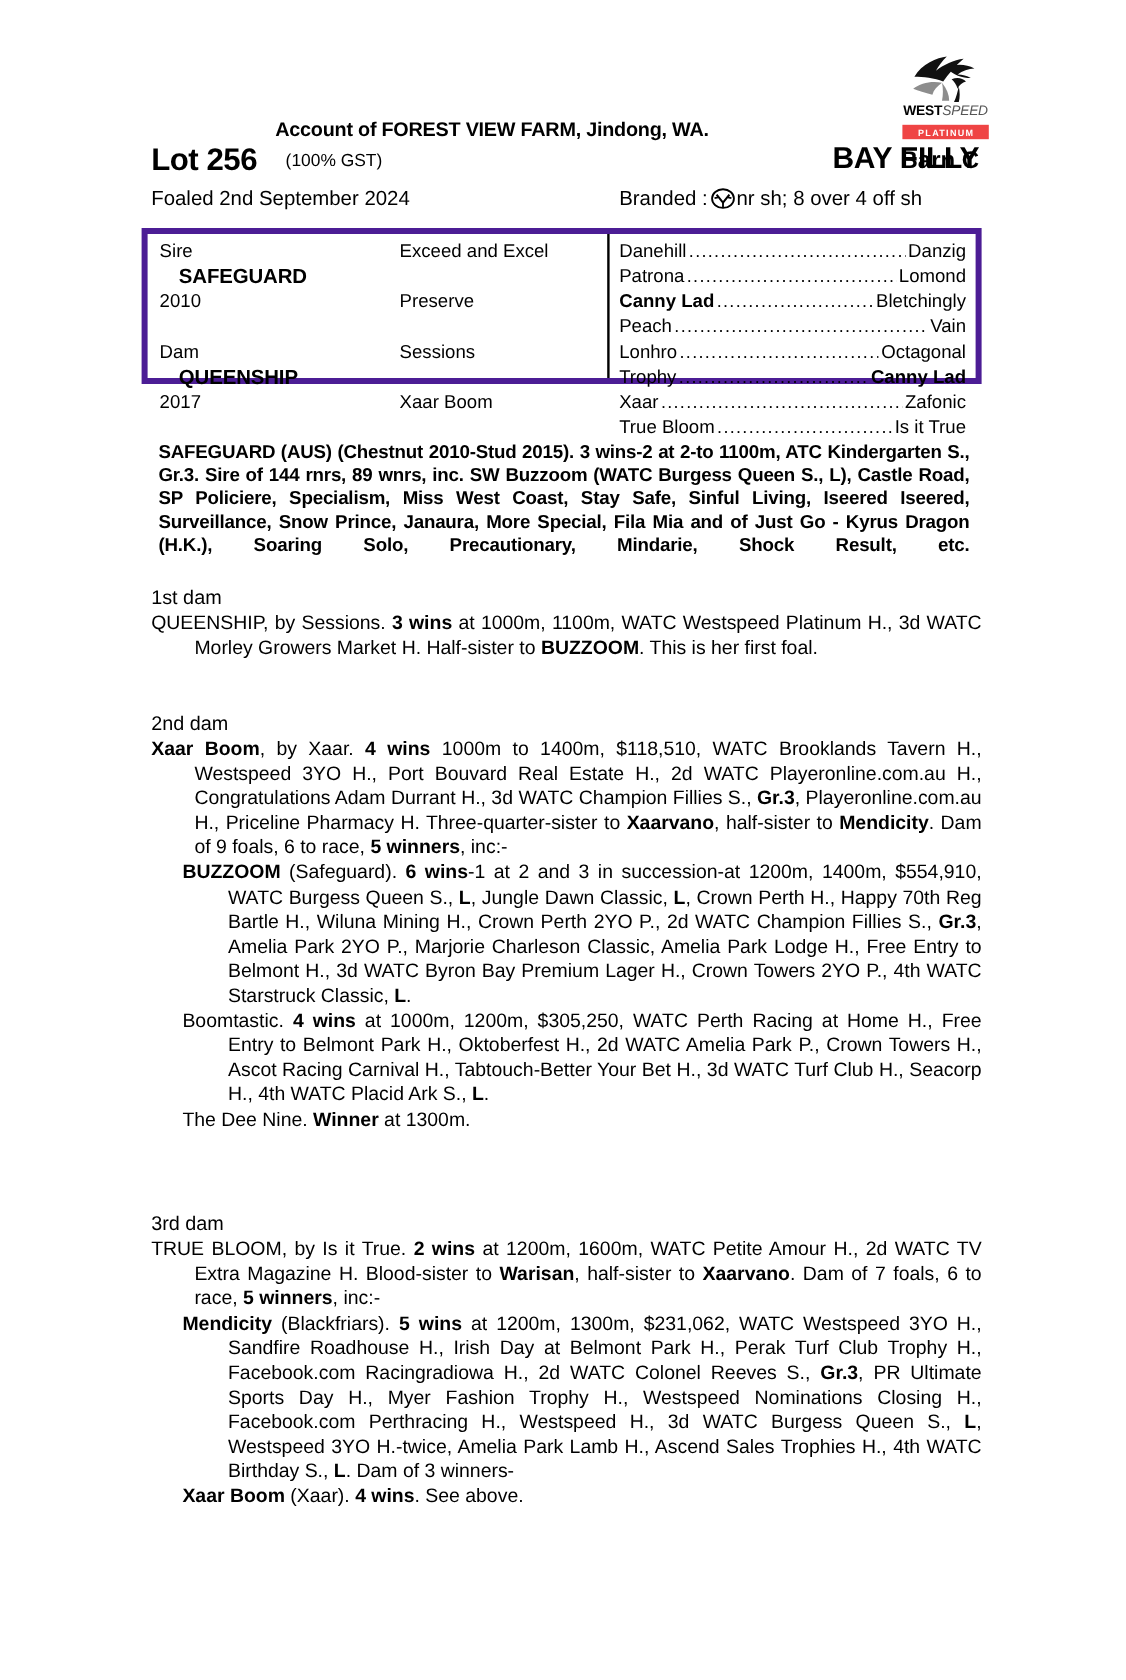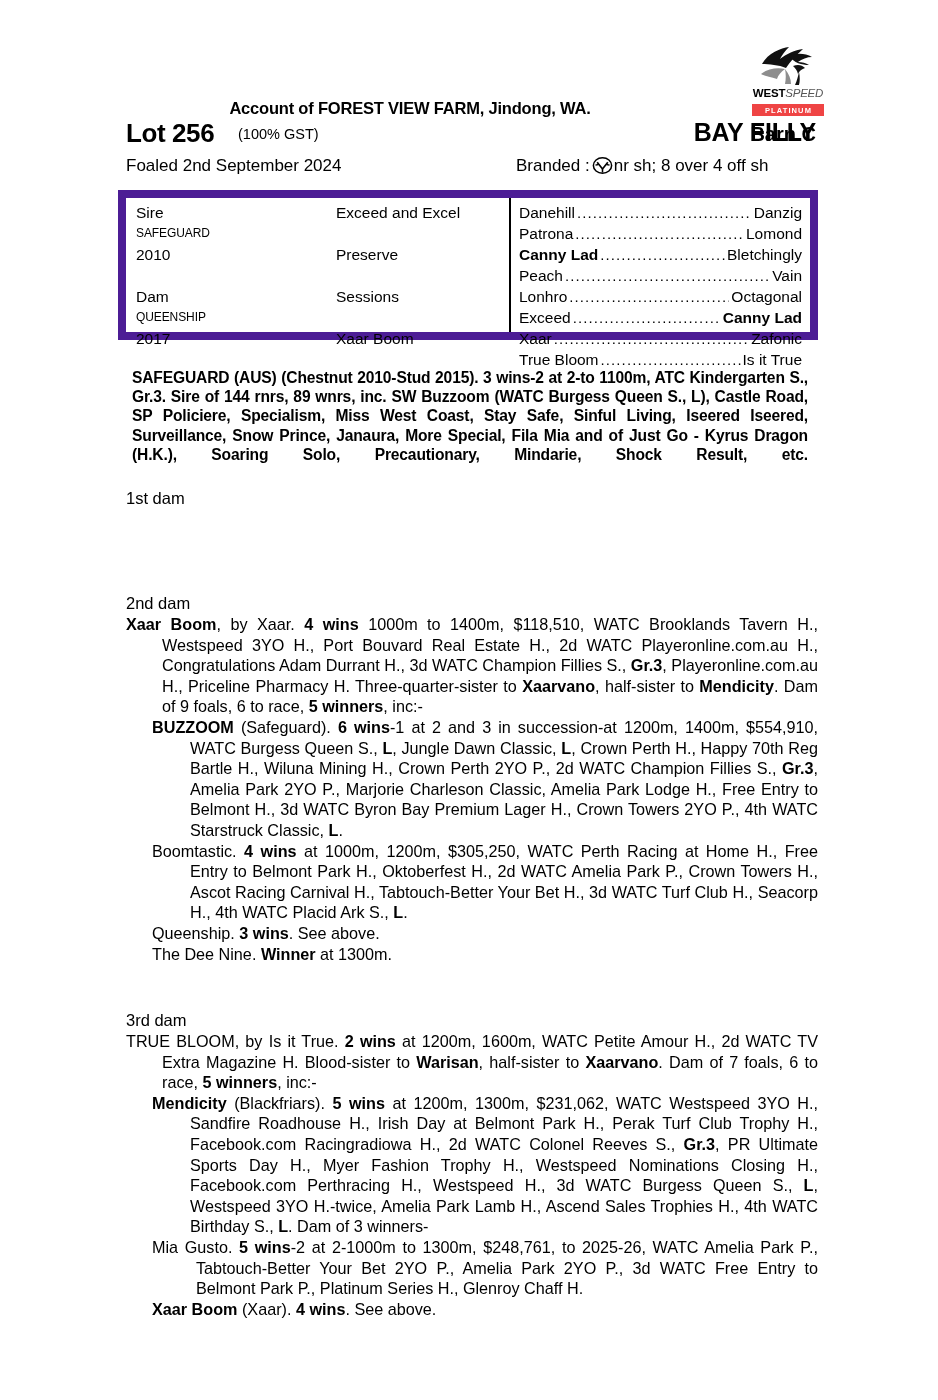--- a/index.html
+++ b/index.html
@@ -96,43 +96,43 @@
     display: inline-block;
     width: 21px; height: 19px;
     vertical-align: -4px;
     margin: 0 1px 0 2px;
   }
 
   
   .ped-table {
     position: absolute;
     left: 118px; top: 190px;
-    width: 700px; height: 150px;
-    border: 8px solid #4c1d95;
+    width: 700px; height: 130px;
+    border: 5px solid #4c1d95;
     box-sizing: border-box;
   }
   .ped-col-div {
     position: absolute;
     left: 383px; top: 0;
     width: 2px; height: 100%;
     background: #000;
   }
   .ped-row {
     position: absolute;
     left: 0;
     width: 100%;
     height: 21px;
     font-size: 15.5px;
     line-height: 21px;
   }
   .cell-a { position: absolute; left: 10px; top: 0; }
   .cell-b { position: absolute; left: 210px; top: 0; }
   .cell-c { position: absolute; left: 393px; top: 0; right: 8px; }
   .bold { font-weight: bold; }
-  .name-big { font-weight: normal; font-size: 12px; letter-spacing: -0.1px; }
+  .name-big { font-weight: bold; font-size: 17px; letter-spacing: -0.1px; margin-left: 16px; }
 
   .dotline {
     display: flex;
     align-items: flex-end;
     width: 100%;
     white-space: nowrap;
   }
   .dotline .left { flex: 0 0 auto; }
   .dotline .dots {
     flex: 1 1 auto;
@@ -282,21 +282,21 @@
               <span class="dots">......................................................................</span>
               <span class="right">Octagonal</span>
             </span>
           </span>
         </div>
         <div class="ped-row" style="top: 109px;">
           <span class="cell-a name-big">QUEENSHIP</span>
           <span class="cell-b"></span>
           <span class="cell-c">
             <span class="dotline">
-              <span class="left">Exceed</span>
+              <span class="left">Trophy</span>
               <span class="dots">......................................................................</span>
               <span class="right bold">Canny Lad</span>
             </span>
           </span>
         </div>
         <div class="ped-row" style="top: 130px;">
           <span class="cell-a">2017</span>
           <span class="cell-b">Xaar Boom</span>
           <span class="cell-c">
             <span class="dotline">
@@ -318,31 +318,30 @@
           </span>
         </div>
       </div>
   </div>
 
   <div class="sire-block">SAFEGUARD (AUS) (Chestnut 2010-Stud 2015). 3 wins-2 at 2-to 1100m, ATC Kindergarten S., Gr.3. Sire of 144 rnrs, 89 wnrs, inc. SW Buzzoom (WATC Burgess Queen S., L), Castle Road, SP Policiere, Specialism, Miss West Coast, Stay Safe, Sinful Living, Iseered Iseered, Surveillance, Snow Prince, Janaura, More Special, Fila Mia and of Just Go - Kyrus Dragon (H.K.), Soaring Solo, Precautionary, Mindarie, Shock Result, etc.</div>
 
   <div id="dam-sections">
       <div class="section" style="top: 489px;">
         <div class="sec-head">1st dam</div>
+        <p class="para"><span>QUEENSHIP, by Sessions. </span><span class="bold">3 wins</span><span> at 1000m, 1100m, WATC Westspeed Platinum H., 3d WATC Morley Growers Market H. Half-sister to </span><span class="bold">BUZZOOM</span><span>. This is her first foal.</span></p>
       </div>
       <div class="section" style="top: 594px;">
         <div class="sec-head">2nd dam</div>
         <p class="para"><span class="bold">Xaar Boom</span><span>, by Xaar. </span><span class="bold">4 wins</span><span> 1000m to 1400m, $118,510, WATC Brooklands Tavern H., Westspeed 3YO H., Port Bouvard Real Estate H., 2d WATC Playeronline.com.au H., Congratulations Adam Durrant H., 3d WATC Champion Fillies S., </span><span class="bold">Gr.3</span><span>, Playeronline.com.au H., Priceline Pharmacy H. Three-quarter-sister to </span><span class="bold">Xaarvano</span><span>, half-sister to </span><span class="bold">Mendicity</span><span>. Dam of 9 foals, 6 to race, </span><span class="bold">5 winners</span><span>, inc:-</span></p>
         <p class="para sub"><span class="bold">BUZZOOM</span><span> (Safeguard). </span><span class="bold">6 wins</span><span>-1 at 2 and 3 in succession-at 1200m, 1400m, $554,910, WATC Burgess Queen S., </span><span class="bold">L</span><span>, Jungle Dawn Classic, </span><span class="bold">L</span><span>, Crown Perth H., Happy 70th Reg Bartle H., Wiluna Mining H., Crown Perth 2YO P., 2d WATC Champion Fillies S., </span><span class="bold">Gr.3</span><span>, Amelia Park 2YO P., Marjorie Charleson Classic, Amelia Park Lodge H., Free Entry to Belmont H., 3d WATC Byron Bay Premium Lager H., Crown Towers 2YO P., 4th WATC Starstruck Classic, </span><span class="bold">L</span><span>.</span></p>
         <p class="para sub"><span>Boomtastic. </span><span class="bold">4 wins</span><span> at 1000m, 1200m, $305,250, WATC Perth Racing at Home H., Free Entry to Belmont Park H., Oktoberfest H., 2d WATC Amelia Park P., Crown Towers H., Ascot Racing Carnival H., Tabtouch-Better Your Bet H., 3d WATC Turf Club H., Seacorp H., 4th WATC Placid Ark S., </span><span class="bold">L</span><span>.</span></p>
-        <p class="para sub nojust"><span>Queenship. </span><span class="bold">3 wins</span><span>. See above.</span></p>
         <p class="para sub nojust"><span>The Dee Nine. </span><span class="bold">Winner</span><span> at 1300m.</span></p>
       </div>
       <div class="section" style="top: 1011px;">
         <div class="sec-head">3rd dam</div>
         <p class="para"><span>TRUE BLOOM, by Is it True. </span><span class="bold">2 wins</span><span> at 1200m, 1600m, WATC Petite Amour H., 2d WATC TV Extra Magazine H. Blood-sister to </span><span class="bold">Warisan</span><span>, half-sister to </span><span class="bold">Xaarvano</span><span>. Dam of 7 foals, 6 to race, </span><span class="bold">5 winners</span><span>, inc:-</span></p>
         <p class="para sub"><span class="bold">Mendicity</span><span> (Blackfriars). </span><span class="bold">5 wins</span><span> at 1200m, 1300m, $231,062, WATC Westspeed 3YO H., Sandfire Roadhouse H., Irish Day at Belmont Park H., Perak Turf Club Trophy H., Facebook.com Racingradiowa H., 2d WATC Colonel Reeves S., </span><span class="bold">Gr.3</span><span>, PR Ultimate Sports Day H., Myer Fashion Trophy H., Westspeed Nominations Closing H., Facebook.com Perthracing H., Westspeed H., 3d WATC Burgess Queen S., </span><span class="bold">L</span><span>, Westspeed 3YO H.-twice, Amelia Park Lamb H., Ascend Sales Trophies H., 4th WATC Birthday S., </span><span class="bold">L</span><span>. Dam of 3 winners-</span></p>
-        <p class="para sub2"><span>Mia Gusto. </span><span class="bold">5 wins</span><span>-2 at 2-1000m to 1300m, $248,761, to 2025-26, WATC Amelia Park P., Tabtouch-Better Your Bet 2YO P., Amelia Park 2YO P., 3d WATC Free Entry to Belmont Park P., Platinum Series H., Glenroy Chaff H.</span></p>
         <p class="para sub nojust"><span class="bold">Xaar Boom</span><span> (Xaar). </span><span class="bold">4 wins</span><span>. See above.</span></p>
       </div>
     </div>
 
 </div>
 
 </body></html>

